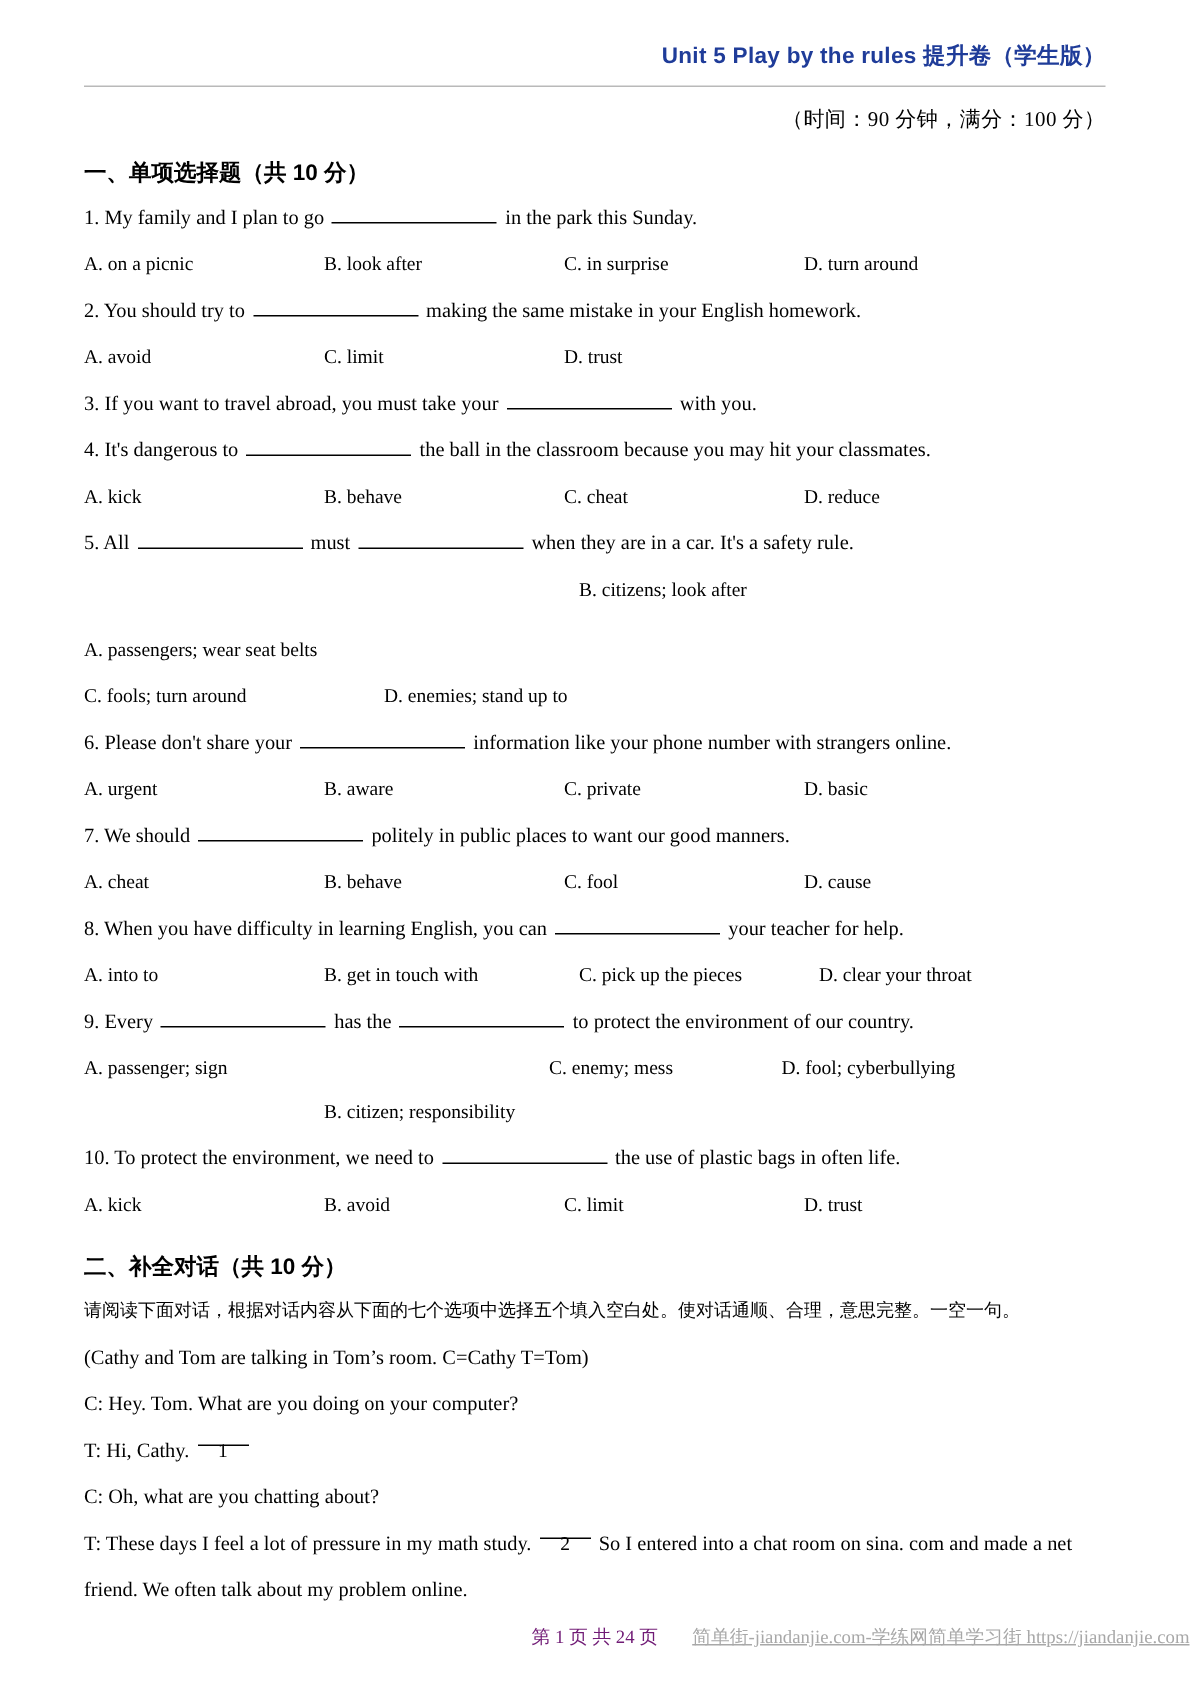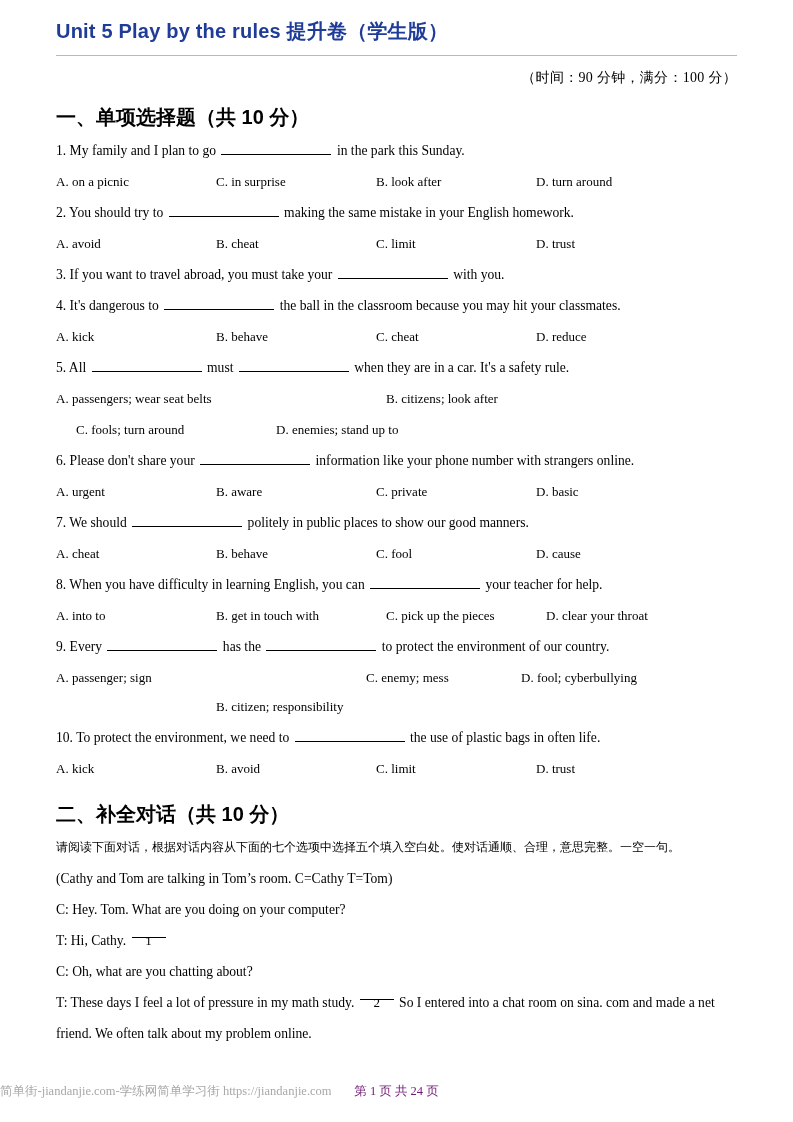--- a/index.html
+++ b/index.html
@@ -16,43 +16,43 @@
     overflow: hidden;
   }
   .page {
     position: relative;
     width: 793px;
     height: 1122px;
     box-sizing: border-box;
     padding: 0 56px;
   }
   .doc-title {
-    text-align: left;
+    text-align: right;
     color: #1f3c99;
     font-family: "Liberation Sans", sans-serif;
     font-weight: bold;
-    font-size: 20px;
-    padding-top: 18px;
+    font-size: 15px;
+    padding-top: 28px;
     letter-spacing: 0.2px;
   }
   .title-rule {
     border-bottom: 1px solid #b9b9b9;
     margin-top: 10px;
     margin-bottom: 0;
   }
   .subtitle {
     text-align: right;
     font-size: 14px;
     margin-top: 13px;
     letter-spacing: 0.3px;
   }
   .section-head {
     font-family: "Liberation Sans", sans-serif;
     font-weight: bold;
-    font-size: 20px;
+    font-size: 15px;
     margin-top: 17px;
     margin-bottom: 4px;
   }
   .q-line {
     font-size: 13.6px;
     line-height: 31px;
     white-space: pre-wrap;
   }
   .blank {
     display: inline-block;
@@ -69,22 +69,22 @@
   }
   .opts {
     display: flex;
     font-size: 13px;
     line-height: 31px;
   }
   .opts .op {
     flex: 0 0 auto;
   }
   .opts.four .op { width: 160px; }
-  .opts.two .op:first-child { width: 330px; }
-  .opts.two2 .op:first-child { width: 200px; margin-left: 20px; }
+  .opts.two .op:first-child { width: 330px; margin-top: 40px; }
+  .opts.two2 .op:first-child { width: 200px; }
   .opts.mixed .op:nth-child(1) { width: 160px; }
   .opts.mixed .op:nth-child(2) { width: 170px; }
   .opts.mixed .op:nth-child(3) { width: 160px; }
   .opts.optvary .op:nth-child(1) { width: 160px; }
   .opts.optvary .op:nth-child(2) { width: 150px; margin-top: 29px; }
   .opts.optvary .op:nth-child(3) { width: 155px; }
   .para {
     font-size: 12px;
     line-height: 31px;
     text-indent: 0;
@@ -103,48 +103,48 @@
     color: #8c8c8c;
   }
   .footer .pg {
     color: #701a75;
   }
   .footer-overlay {
     position: absolute;
     left: 0;
     right: 0;
     bottom: 22px;
-    text-align: left;
+    text-align: right;
     font-size: 12.5px;
     color: #a8a8a8;
+    text-decoration: underline;
   }
 </style>
 </head>
 <body>
 
 <div class="page">
 
   <div class="doc-title">Unit 5 Play by the rules  提升卷（学生版）</div>
   <div class="title-rule"></div>
   <div class="subtitle">（时间：90 分钟，满分：100 分）</div>
 
   <div class="section-head">一、单项选择题（共 10 分）</div>
 
   <div class="q-line"><span>1. My family and I plan to go </span><span class="blank"></span><span> in the park this Sunday.</span></div>
   <div class="opts four">
     <div class="op">A. on a picnic</div>
+    <div class="op">B. look after</div>
     <div class="op">C. in surprise</div>
-    <div class="op">B. look after</div>
     <div class="op">D. turn around</div>
   </div>
 
   <div class="q-line"><span>2. You should try to </span><span class="blank"></span><span> making the same mistake in your English homework.</span></div>
   <div class="opts four">
     <div class="op">A. avoid</div>
-    <div class="op">B. cheat</div>
     <div class="op">C. limit</div>
     <div class="op">D. trust</div>
   </div>
 
   <div class="q-line"><span>3. If you want to travel abroad, you must take your </span><span class="blank"></span><span> with you.</span></div>
 
   <div class="q-line"><span>4. It's dangerous to </span><span class="blank"></span><span> the ball in the classroom because you may hit your classmates.</span></div>
   <div class="opts four">
     <div class="op">A. kick</div>
     <div class="op">B. behave</div>
@@ -163,21 +163,21 @@
   </div>
 
   <div class="q-line"><span>6. Please don't share your </span><span class="blank"></span><span> information like your phone number with strangers online.</span></div>
   <div class="opts four">
     <div class="op">A. urgent</div>
     <div class="op">B. aware</div>
     <div class="op">C. private</div>
     <div class="op">D. basic</div>
   </div>
 
-  <div class="q-line"><span>7. We should </span><span class="blank"></span><span> politely in public places to show our good manners.</span></div>
+  <div class="q-line"><span>7. We should </span><span class="blank"></span><span> politely in public places to want our good manners.</span></div>
   <div class="opts four">
     <div class="op">A. cheat</div>
     <div class="op">B. behave</div>
     <div class="op">C. fool</div>
     <div class="op">D. cause</div>
   </div>
 
   <div class="q-line"><span>8. When you have difficulty in learning English, you can </span><span class="blank"></span><span> your teacher for help.</span></div>
   <div class="opts mixed">
     <div class="op">A. into to</div>

